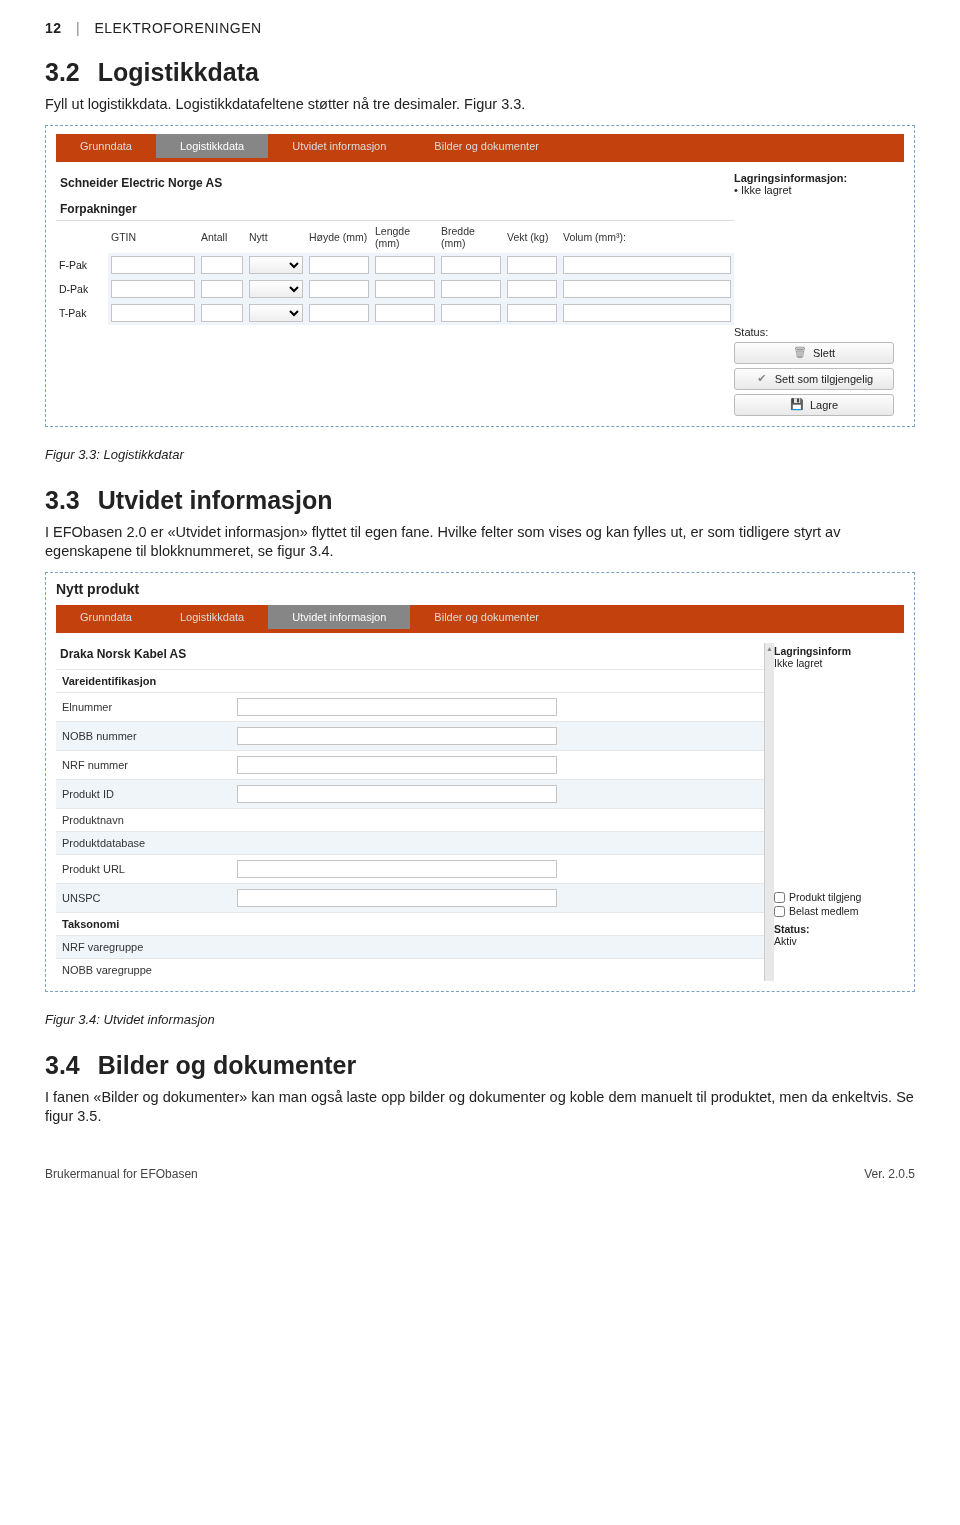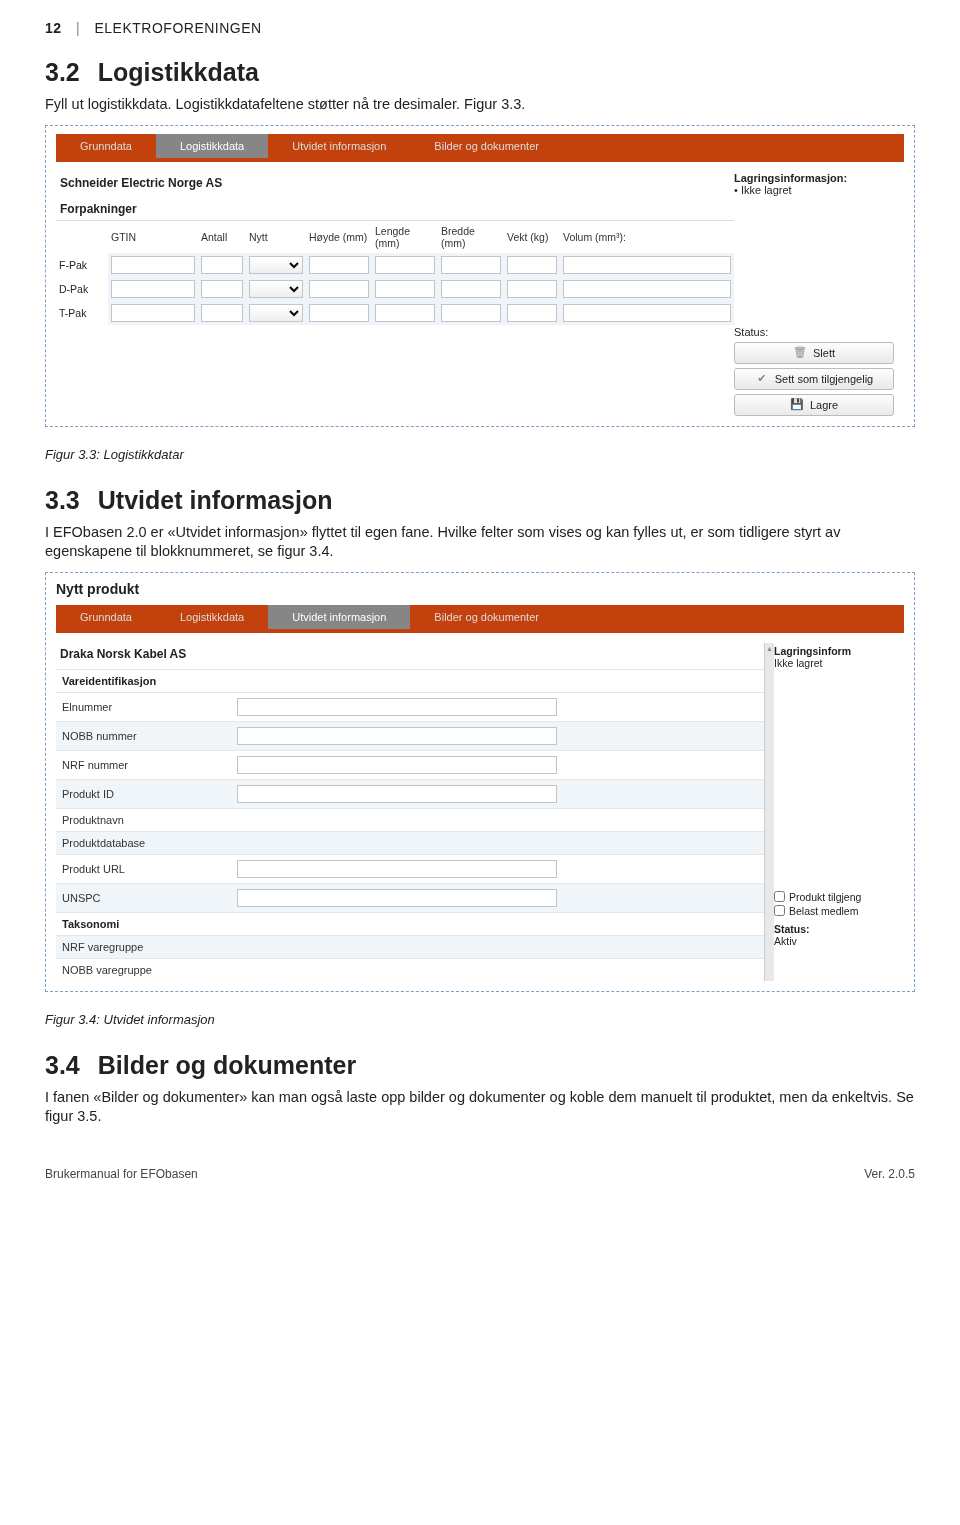--- a/index.html
+++ b/index.html
@@ -35,21 +35,21 @@
   .caption { font-style: italic; font-size: 13px; margin: 20px 0 24px 0; }
   
   .fields-tbl { width: 100%; border-collapse: collapse; font-size: 11px; }
   .fields-tbl tr td { padding: 5px 6px; border-top: 1px solid #e6e6e6; }
   .fields-tbl tr:nth-child(odd) td { background: #f0f5fa; }
   .fields-tbl tr:nth-child(even) td { background: #fff; }
   .fields-tbl td.lab { width: 175px; color: #333; }
   .fields-tbl .finp { width: 320px; height: 18px; border: 1px solid #c4c4c4; background: #fff; }
   .side2 { width: 130px; font-size: 10.5px; padding-top: 2px; }
   .side2 .hdr { font-weight: 700; }
-  .side2 .chk-row { display: flex; align-items: center; gap: 4px; margin-top: 2px; }
+  .side2 .chk-row { display: flex; align-items: flex-end; gap: 4px; margin-top: 2px; }
   .side2 input[type=checkbox] { width: 11px; height: 11px; }
   .footer { display: flex; justify-content: space-between; font-size: 12px; color: #444; margin-top: 40px; }
   .scroll-hint { width: 10px; background: #e8e8e8; border-left: 1px solid #ccc; position: relative; }
   .scroll-hint::before { content:"▲"; position:absolute; top:2px; left:1px; font-size:7px; color:#888;}
   .section-head-row { background:#fff; font-weight:700; }
 </style>
 </head>
 <body>
 
 <div class="header-line">

